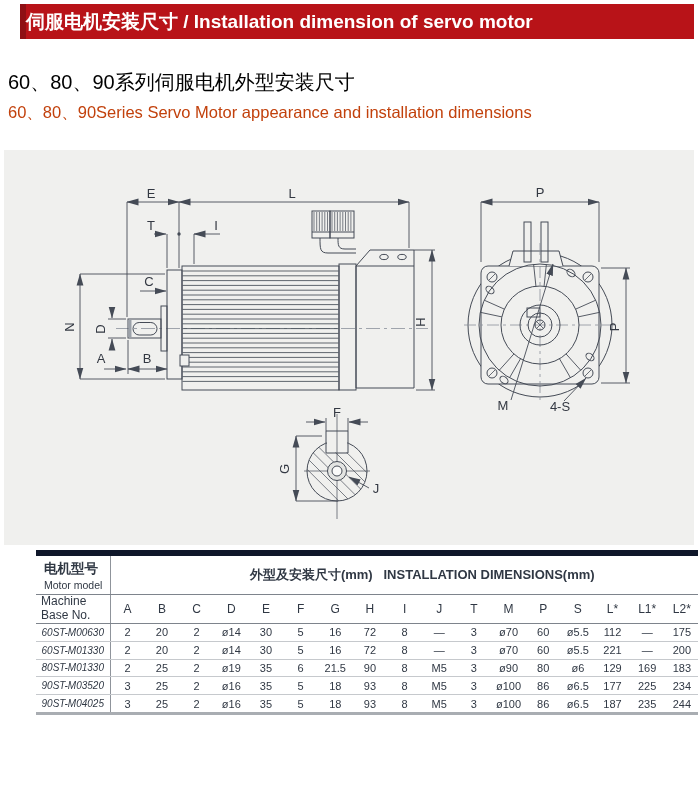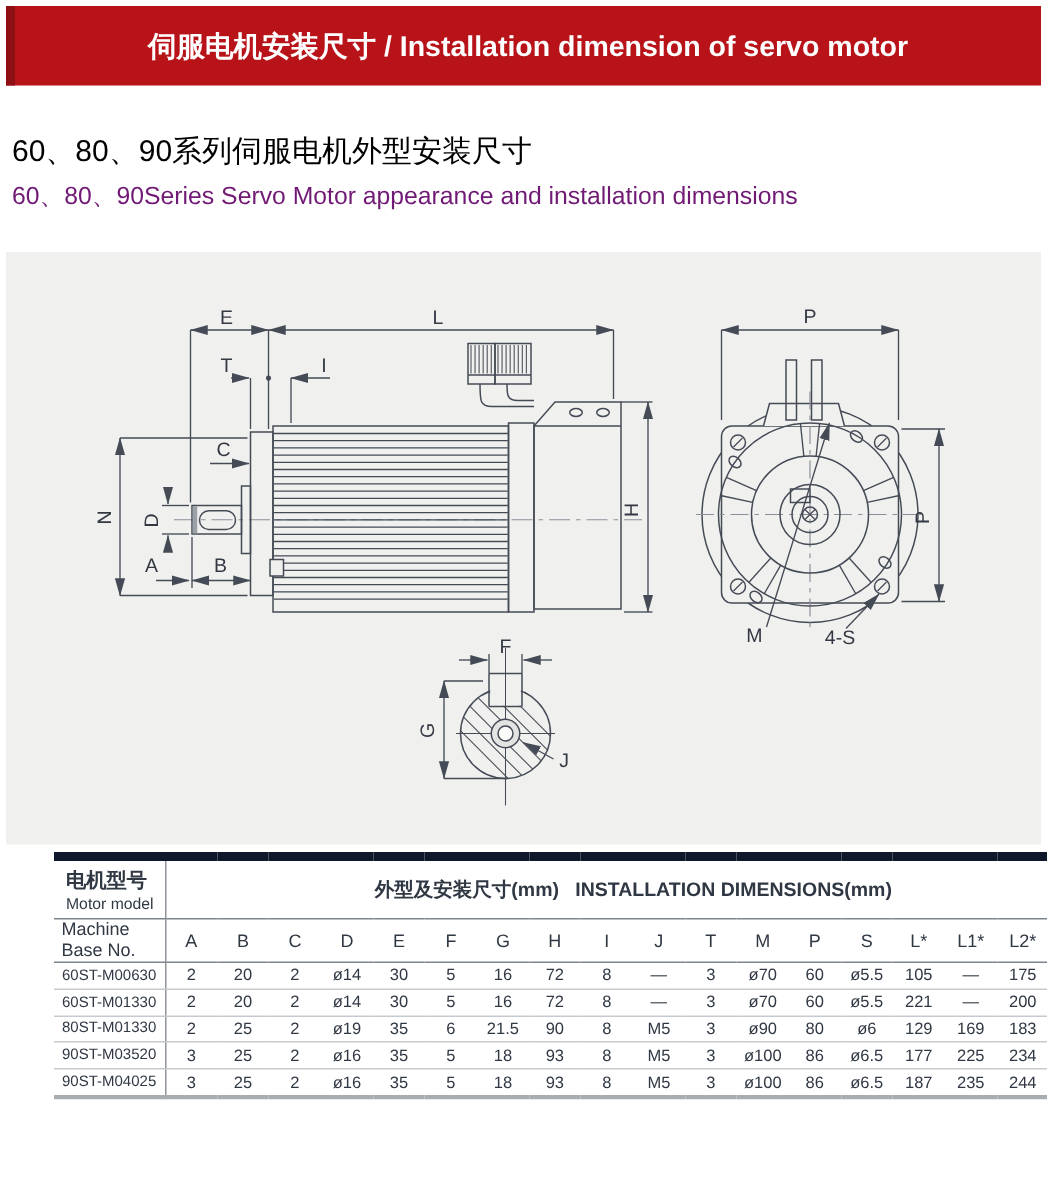--- a/index.html
+++ b/index.html
@@ -1,41 +1,41 @@
 <!DOCTYPE html>
 <html><head>
 <meta charset="utf-8">
 <style>
   html,body{margin:0;padding:0;}
   body{width:698px;background:#ffffff;font-family:"Liberation Sans","DejaVu Sans",sans-serif;}
-  .banner{margin:4px 4px 0 4px;height:53px;background:#b81318;border-left:6px solid #8f1014;
-          display:flex;align-items:center;justify-content:center;}
+  .banner{margin:4px 4px 0 20px;height:35px;background:#b81318;border-left:6px solid #8f1014;
+          display:flex;align-items:center;}
   .banner h1{margin:0;color:#ffffff;font-size:19px;font-weight:bold;}
   .titles{padding:30px 8px 0 8px;}
   .title-zh{margin:0;font-size:20px;font-weight:400;color:#000000;}
-  .title-en{margin:6px 0 0 0;font-size:16.5px;color:#701a75;}
+  .title-en{margin:6px 0 0 0;font-size:16.5px;color:#c2410c;}
   .panel{margin:26px 4px 0 4px;background:#f0f0ee;height:395px;}
   .panel svg{display:block;}
   svg text{font-family:"Liberation Sans","DejaVu Sans",sans-serif;}
 
   table.dims{width:698px;border-collapse:collapse;table-layout:fixed;margin-top:5px;
              font-size:11px;color:#303844;border-top:6px solid #0f172a;border-bottom:3px solid #a9adb2;margin-left:36px;}
   col.c0{width:74px;}
   th,td{text-align:center;padding:0;font-weight:normal;}
   .hr1 th{height:38px;border-bottom:1px solid #7e848c;}
   .model-h{text-align:left;padding-left:8px;border-right:1px solid #8f949b;}
   .model-h .zh{display:block;font-size:13.5px;font-weight:bold;}
   .model-h .en{display:block;font-size:10.5px;margin-top:1px;}
   .span-h{font-size:13px;font-weight:bold;}
   .hr2 th{height:28px;border-bottom:1px solid #7e848c;font-size:12px;}
   .machine-h{text-align:left;padding-left:5px;font-size:10.5px;line-height:1.15;border-right:1px solid #8f949b;}
   th.col-n{font-size:13.5px;background:#eaeae8;}
   tbody td{height:16.8px;border-bottom:1px solid #c6c9cd;}
   tbody tr:last-child td{border-bottom:none;}
-  td.model-cell{font-size:10px;border-right:1px solid #8f949b;}
+  td.model-cell{font-size:10px;border-right:1px solid #8f949b;font-style:italic;}
 </style>
 </head>
 <body>
 
 <header class="banner">
   <h1>伺服电机安装尺寸 / Installation dimension of servo motor</h1>
 </header>
 
 <section class="titles">
   <h2 class="title-zh">60、80、90系列伺服电机外型安装尺寸</h2>
@@ -316,21 +316,21 @@
         <td>30</td>
         <td>5</td>
         <td>16</td>
         <td>72</td>
         <td>8</td>
         <td>—</td>
         <td>3</td>
         <td>ø70</td>
         <td>60</td>
         <td>ø5.5</td>
-        <td>105</td>
+        <td>112</td>
         <td>—</td>
         <td>175</td>
         <td>ø50</td>
       </tr>
       <tr>
         <td class="model-cell">60ST-M01330</td>
         <td>2</td>
         <td>20</td>
         <td>2</td>
         <td>ø14</td>

